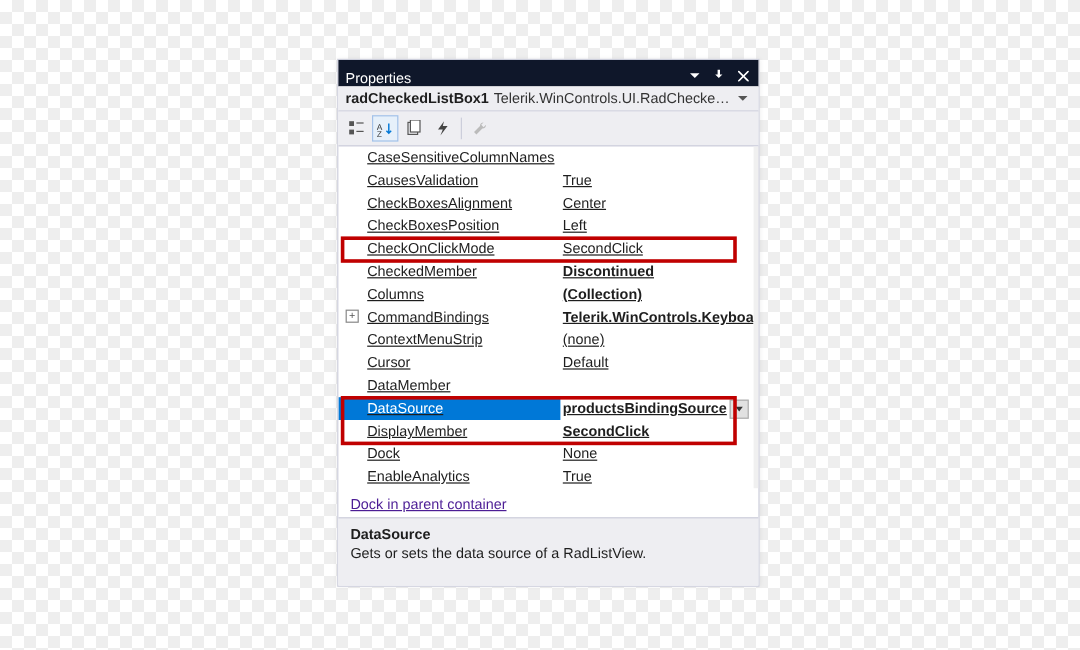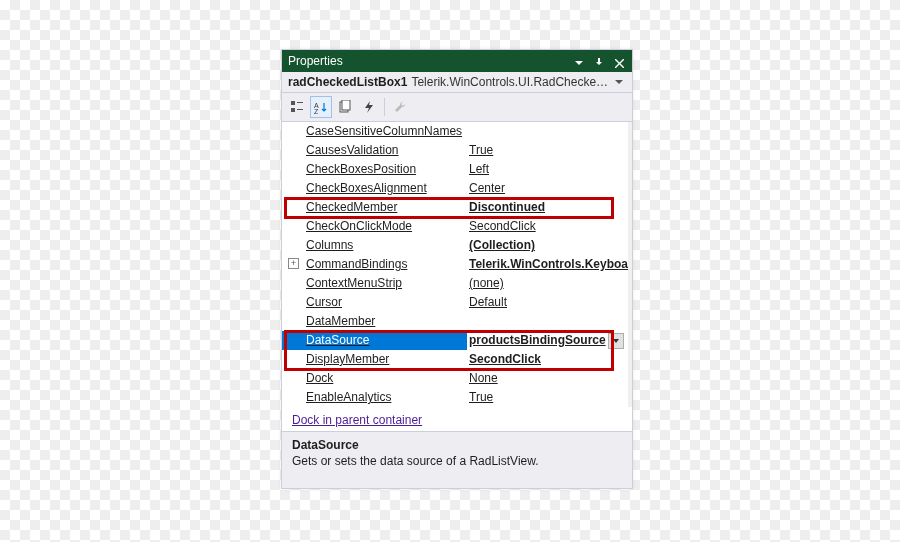--- a/index.html
+++ b/index.html
@@ -20,26 +20,26 @@
   .panel {
     position: absolute;
     left: 281px;
     top: 49px;
     width: 352px;
     background: #fff;
     border: 1px solid #cccedb;
     box-shadow: 0 0 4px rgba(0,0,0,0.08);
   }
   .titlebar {
-    background: #14532d;
+    background: #0f172a;
     color: #fff;
     height: 22px;
     display: flex;
-    align-items: flex-start;
-    padding: 4px 4px 0 6px;
+    align-items: flex-end;
+    padding: 16px 4px 0 6px;
     font-size: 12px;
   }
   .titlebar-text { flex: 1; }
   .titlebar-icons { display: flex; gap: 2px; }
   .tb-icon {
     width: 18px; height: 18px;
     display: flex; align-items: center; justify-content: center;
     cursor: pointer;
     color: #fff;
   }
@@ -221,34 +221,34 @@
   <div class="grid">
     <div class="rows" id="rows">
         <div class="row">
           <div class="cell-name">CaseSensitiveColumnNames</div>
         </div>
         <div class="row">
           <div class="cell-name">CausesValidation</div>
           <div class="cell-val"><span>True</span></div>
         </div>
         <div class="row">
+          <div class="cell-name">CheckBoxesAlignment</div>
+          <div class="cell-val"><span>Center</span></div>
+        </div>
+        <div class="row">
           <div class="cell-name">CheckBoxesPosition</div>
           <div class="cell-val"><span>Left</span></div>
         </div>
         <div class="row">
-          <div class="cell-name">CheckBoxesAlignment</div>
-          <div class="cell-val"><span>Center</span></div>
+          <div class="cell-name">CheckOnClickMode</div>
+          <div class="cell-val"><span>SecondClick</span></div>
         </div>
         <div class="row">
           <div class="cell-name">CheckedMember</div>
           <div class="cell-val val-bold"><span>Discontinued</span></div>
-        </div>
-        <div class="row">
-          <div class="cell-name">CheckOnClickMode</div>
-          <div class="cell-val"><span>SecondClick</span></div>
         </div>
         <div class="row">
           <div class="cell-name">Columns</div>
           <div class="cell-val val-bold"><span>(Collection)</span></div>
         </div>
         <div class="row">
           <div class="expander">+</div>
           <div class="cell-name">CommandBindings</div>
           <div class="cell-val val-bold"><span>Telerik.WinControls.Keyboa</span></div>
         </div>

